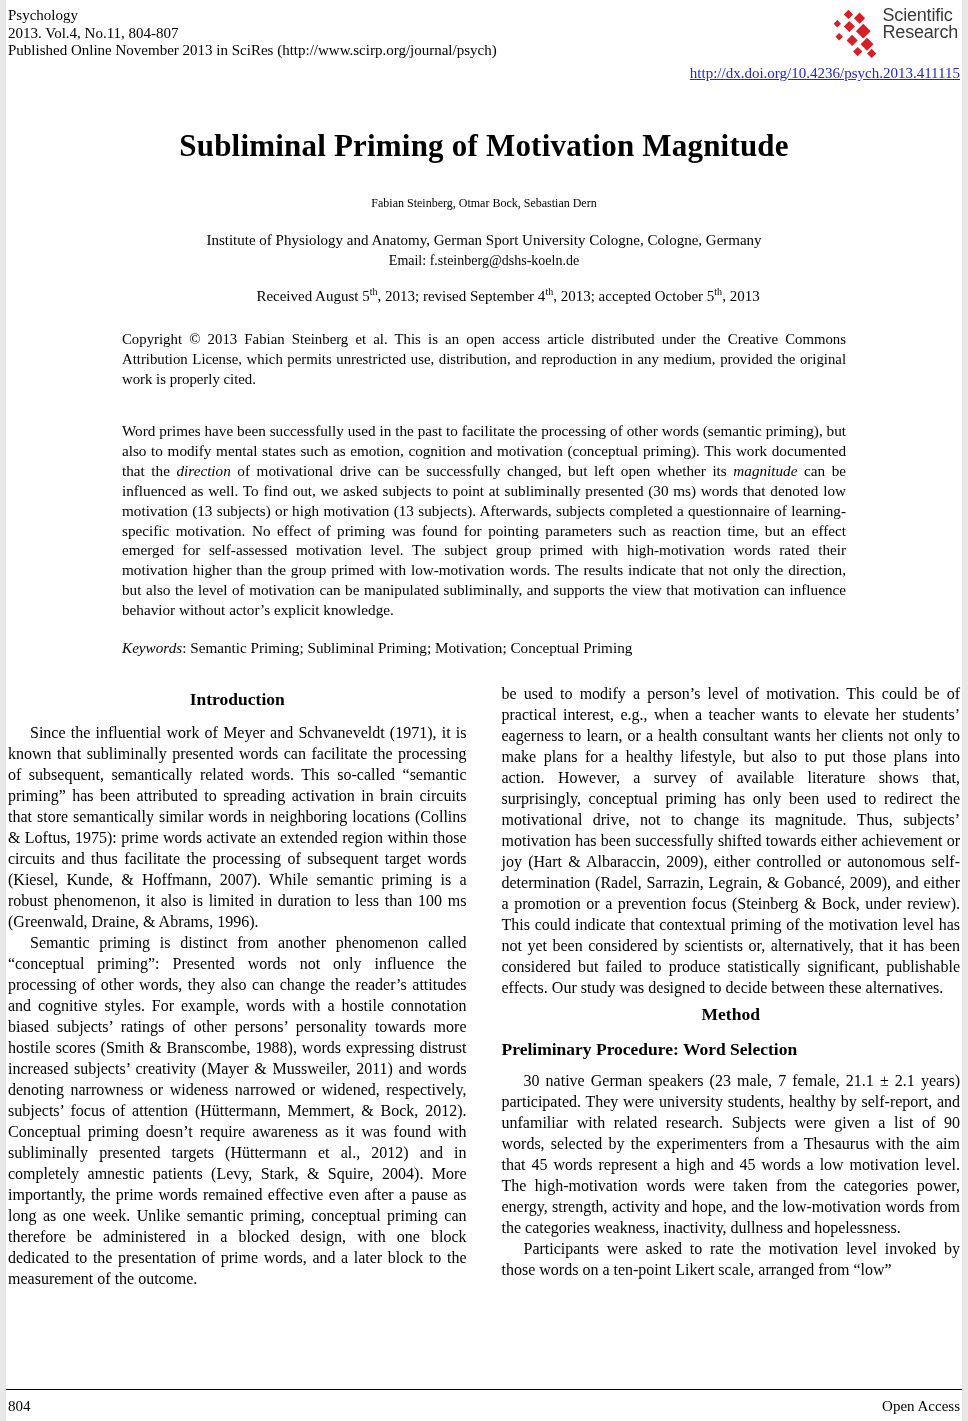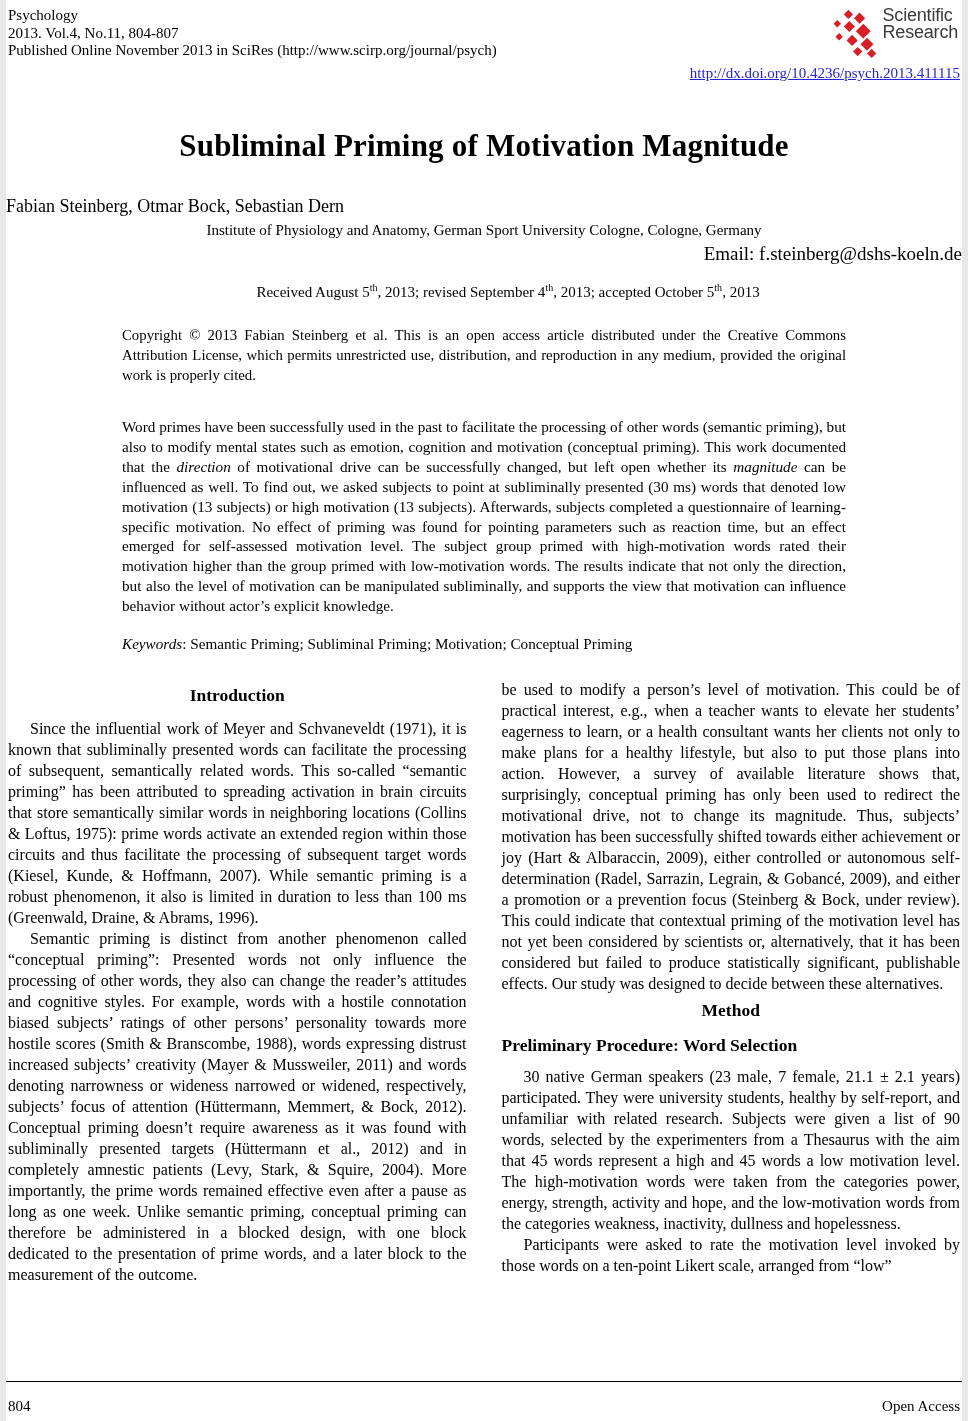--- a/index.html
+++ b/index.html
@@ -16,43 +16,43 @@
   }
   
   .hdr { display: flex; justify-content: space-between; padding: 7px 2px 0 2px; }
   .hdr-left { font-size: 15px; line-height: 17.5px; }
   .hdr-right { display: flex; flex-direction: column; align-items: flex-end; }
   .logo-row { display: flex; align-items: flex-start; gap: 4px; margin-right: 2px; }
   .logo-text { font-family: "Liberation Sans", sans-serif; font-size: 18px; line-height: 17px; color: #3b3b3b; letter-spacing: -0.2px; }
   .doi-link { font-size: 15px; color: var(--link_blue); text-decoration: underline; margin-top: 6px; }
   
   .title { text-align: center; font-size: 31px; margin-top: 46px; letter-spacing: 0.2px; }
-  .authors { font-size: 18px; margin-top: 32px; }
-  .affil { text-align: center; font-size: 15px; margin-top: 5px; }
-  .email { text-align: right; font-size: 19px; margin-top: 4px; font-family: Liberation Serif, serif; }
+  .authors { text-align: center; font-size: 12px; margin-top: 32px; }
+  .affil { text-align: center; font-size: 15px; margin-top: 21px; }
+  .email { text-align: center; font-size: 14px; margin-top: 4px; font-family: Liberation Serif, serif; }
   .received { text-align: center; font-size: 15px; margin-top: 17px; padding-left: 48px; }
   .received sup, .center-col sup { font-size: 10px; }
   
   .narrow { width: 724px; margin: 0 auto; text-align: justify; }
   .copyright { font-size: 14.8px; line-height: 20px; margin-top: 24px; }
   .abstract { font-size: 15.2px; line-height: 19.9px; margin-top: 32px; }
   .keywords { font-size: 15.2px; margin-top: 19px; text-align: left; }
   
   .cols { display: flex; gap: 35px; padding: 0 2px; margin-top: 26px; }
   .col { width: 466px; font-size: 16px; line-height: 21px; text-align: justify; }
   .col h2 { font-size: 17.5px; font-weight: bold; text-align: center; margin: 6px 0 12px 0; }
   .col h3 { font-size: 17.5px; font-weight: bold; text-align: left; margin: 14px 0 10px 0; }
   .col p.ind { text-indent: 22px; }
   .col p { margin: 0; }
   
   .ftr {
     margin-top: auto;
     border-top: 1px solid #000;
     display: flex; justify-content: space-between;
-    padding: 16px 2px 6px 2px;
+    padding: 8px 2px 6px 2px;
     font-size: 15px;
   }
   i { font-style: italic; }
 </style>
 </head>
 <body>
 
 <div class="page">
 
   <div class="hdr">

